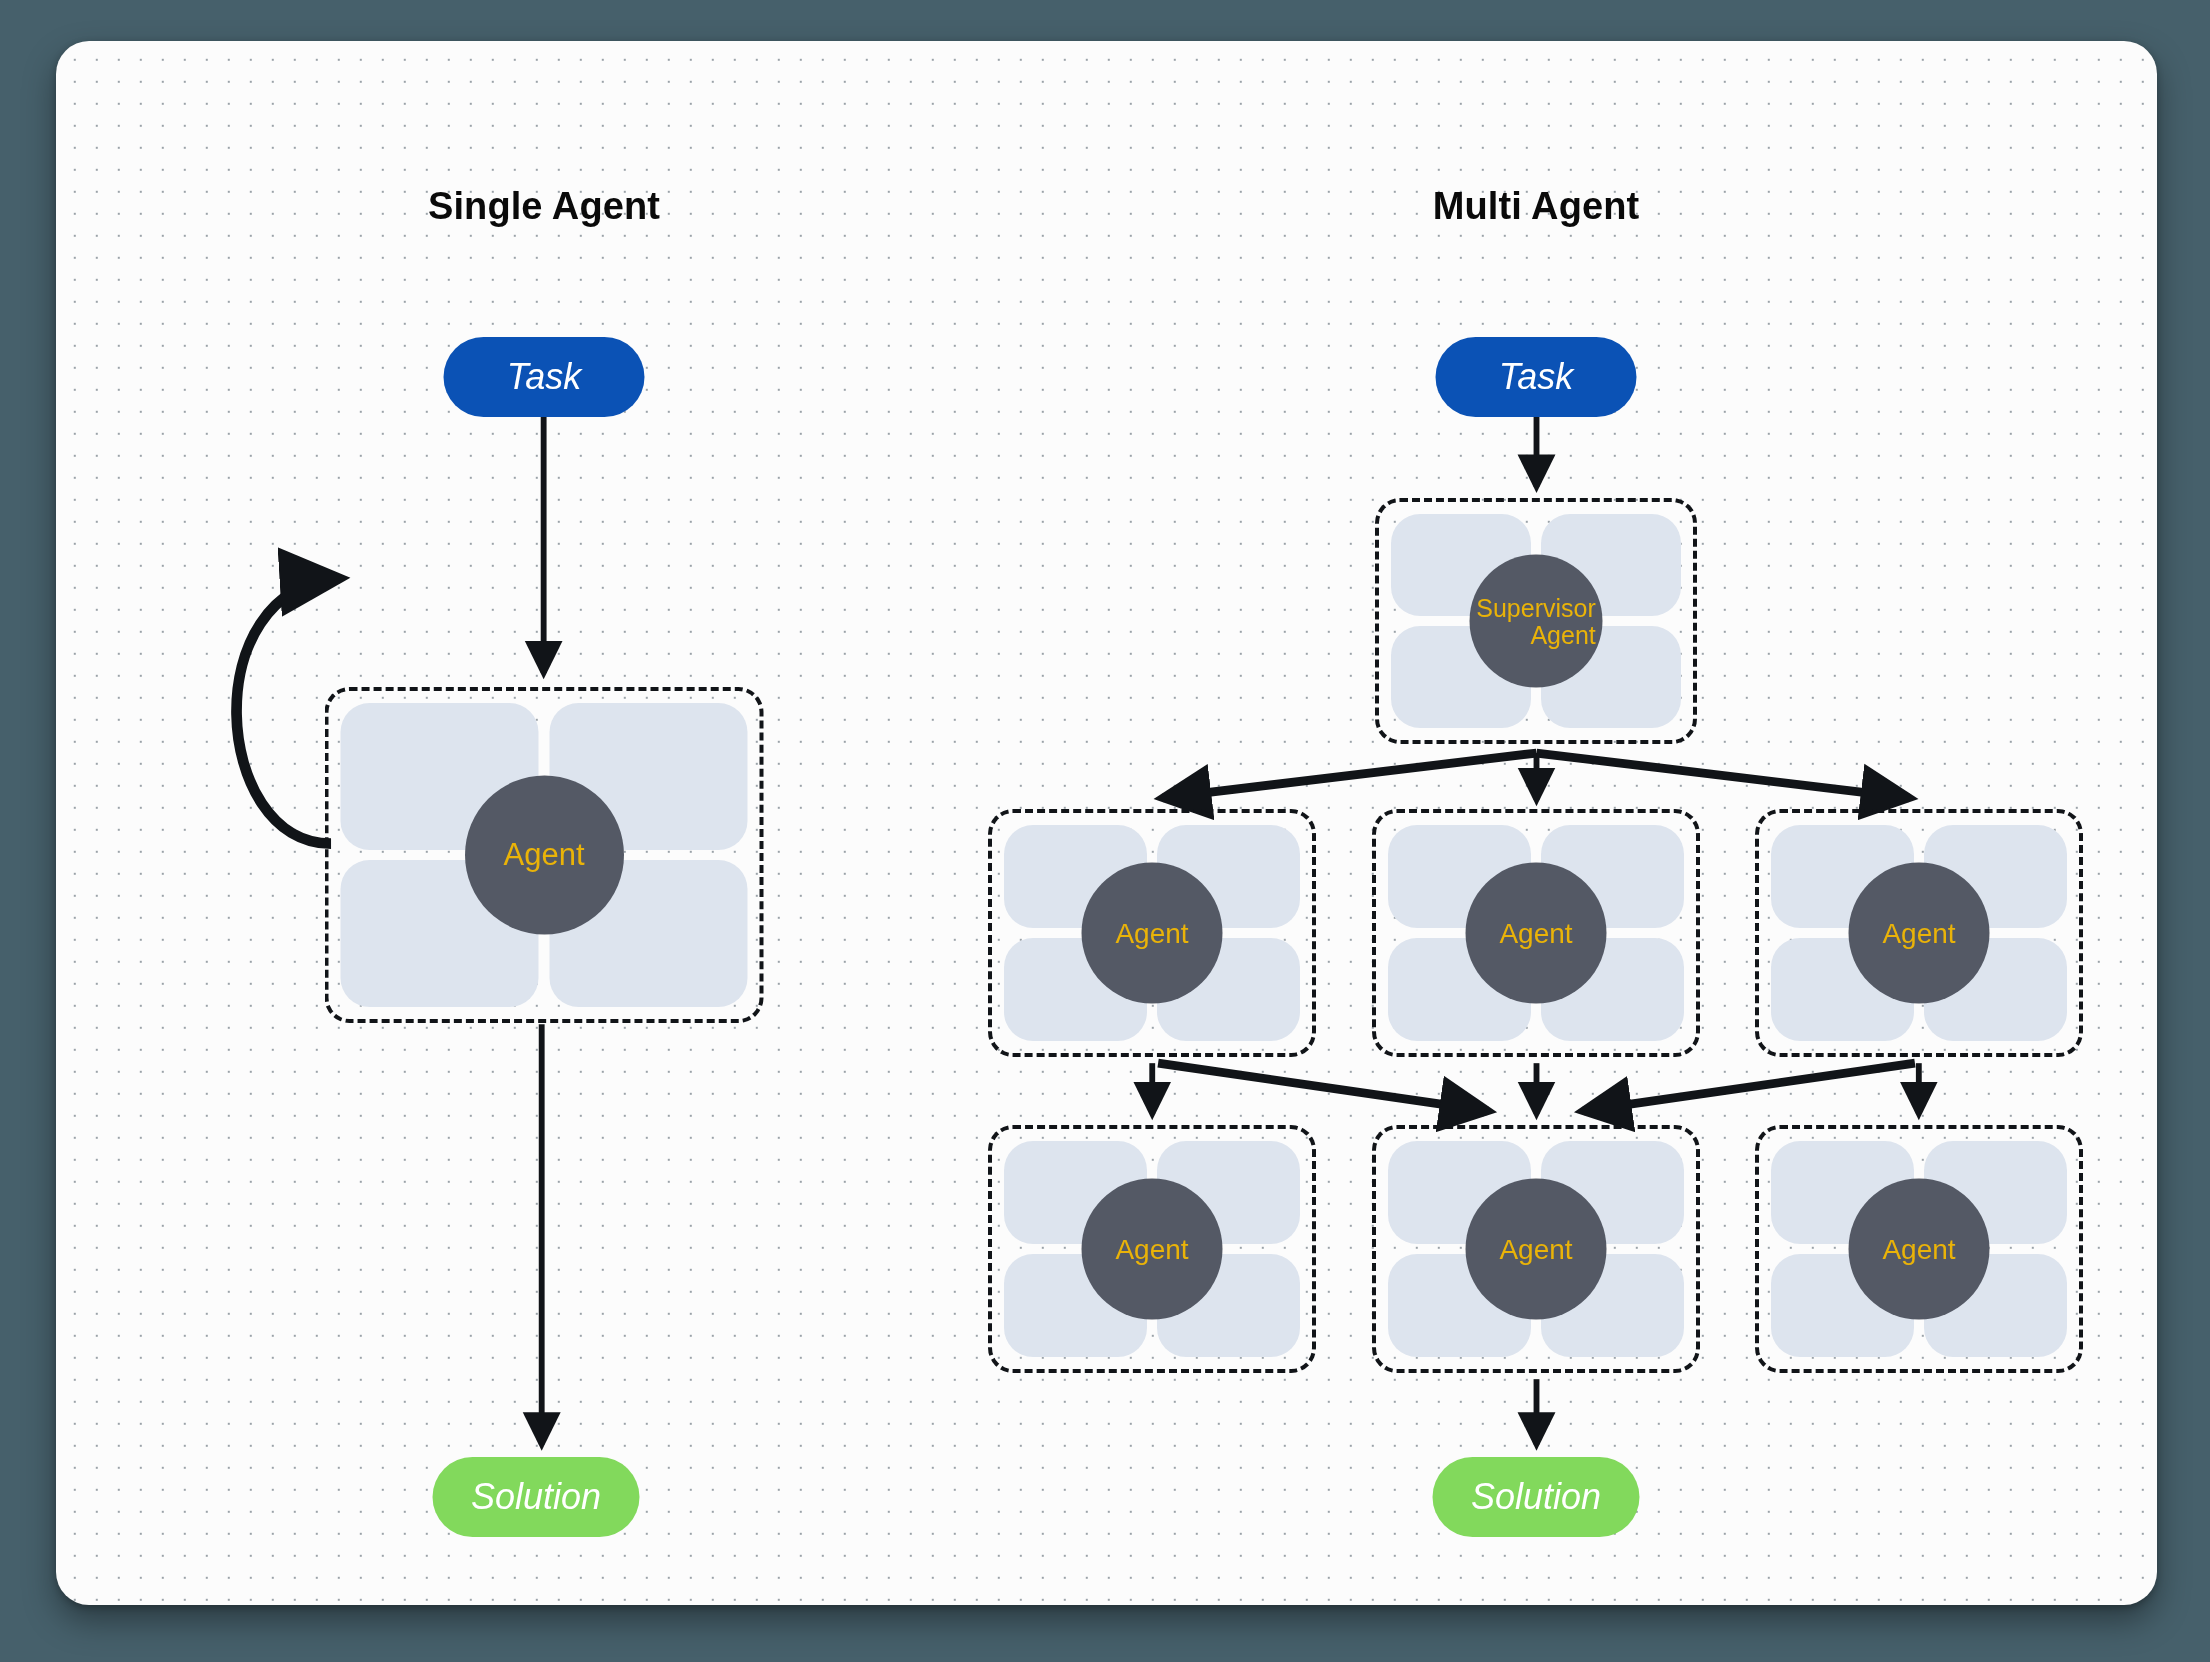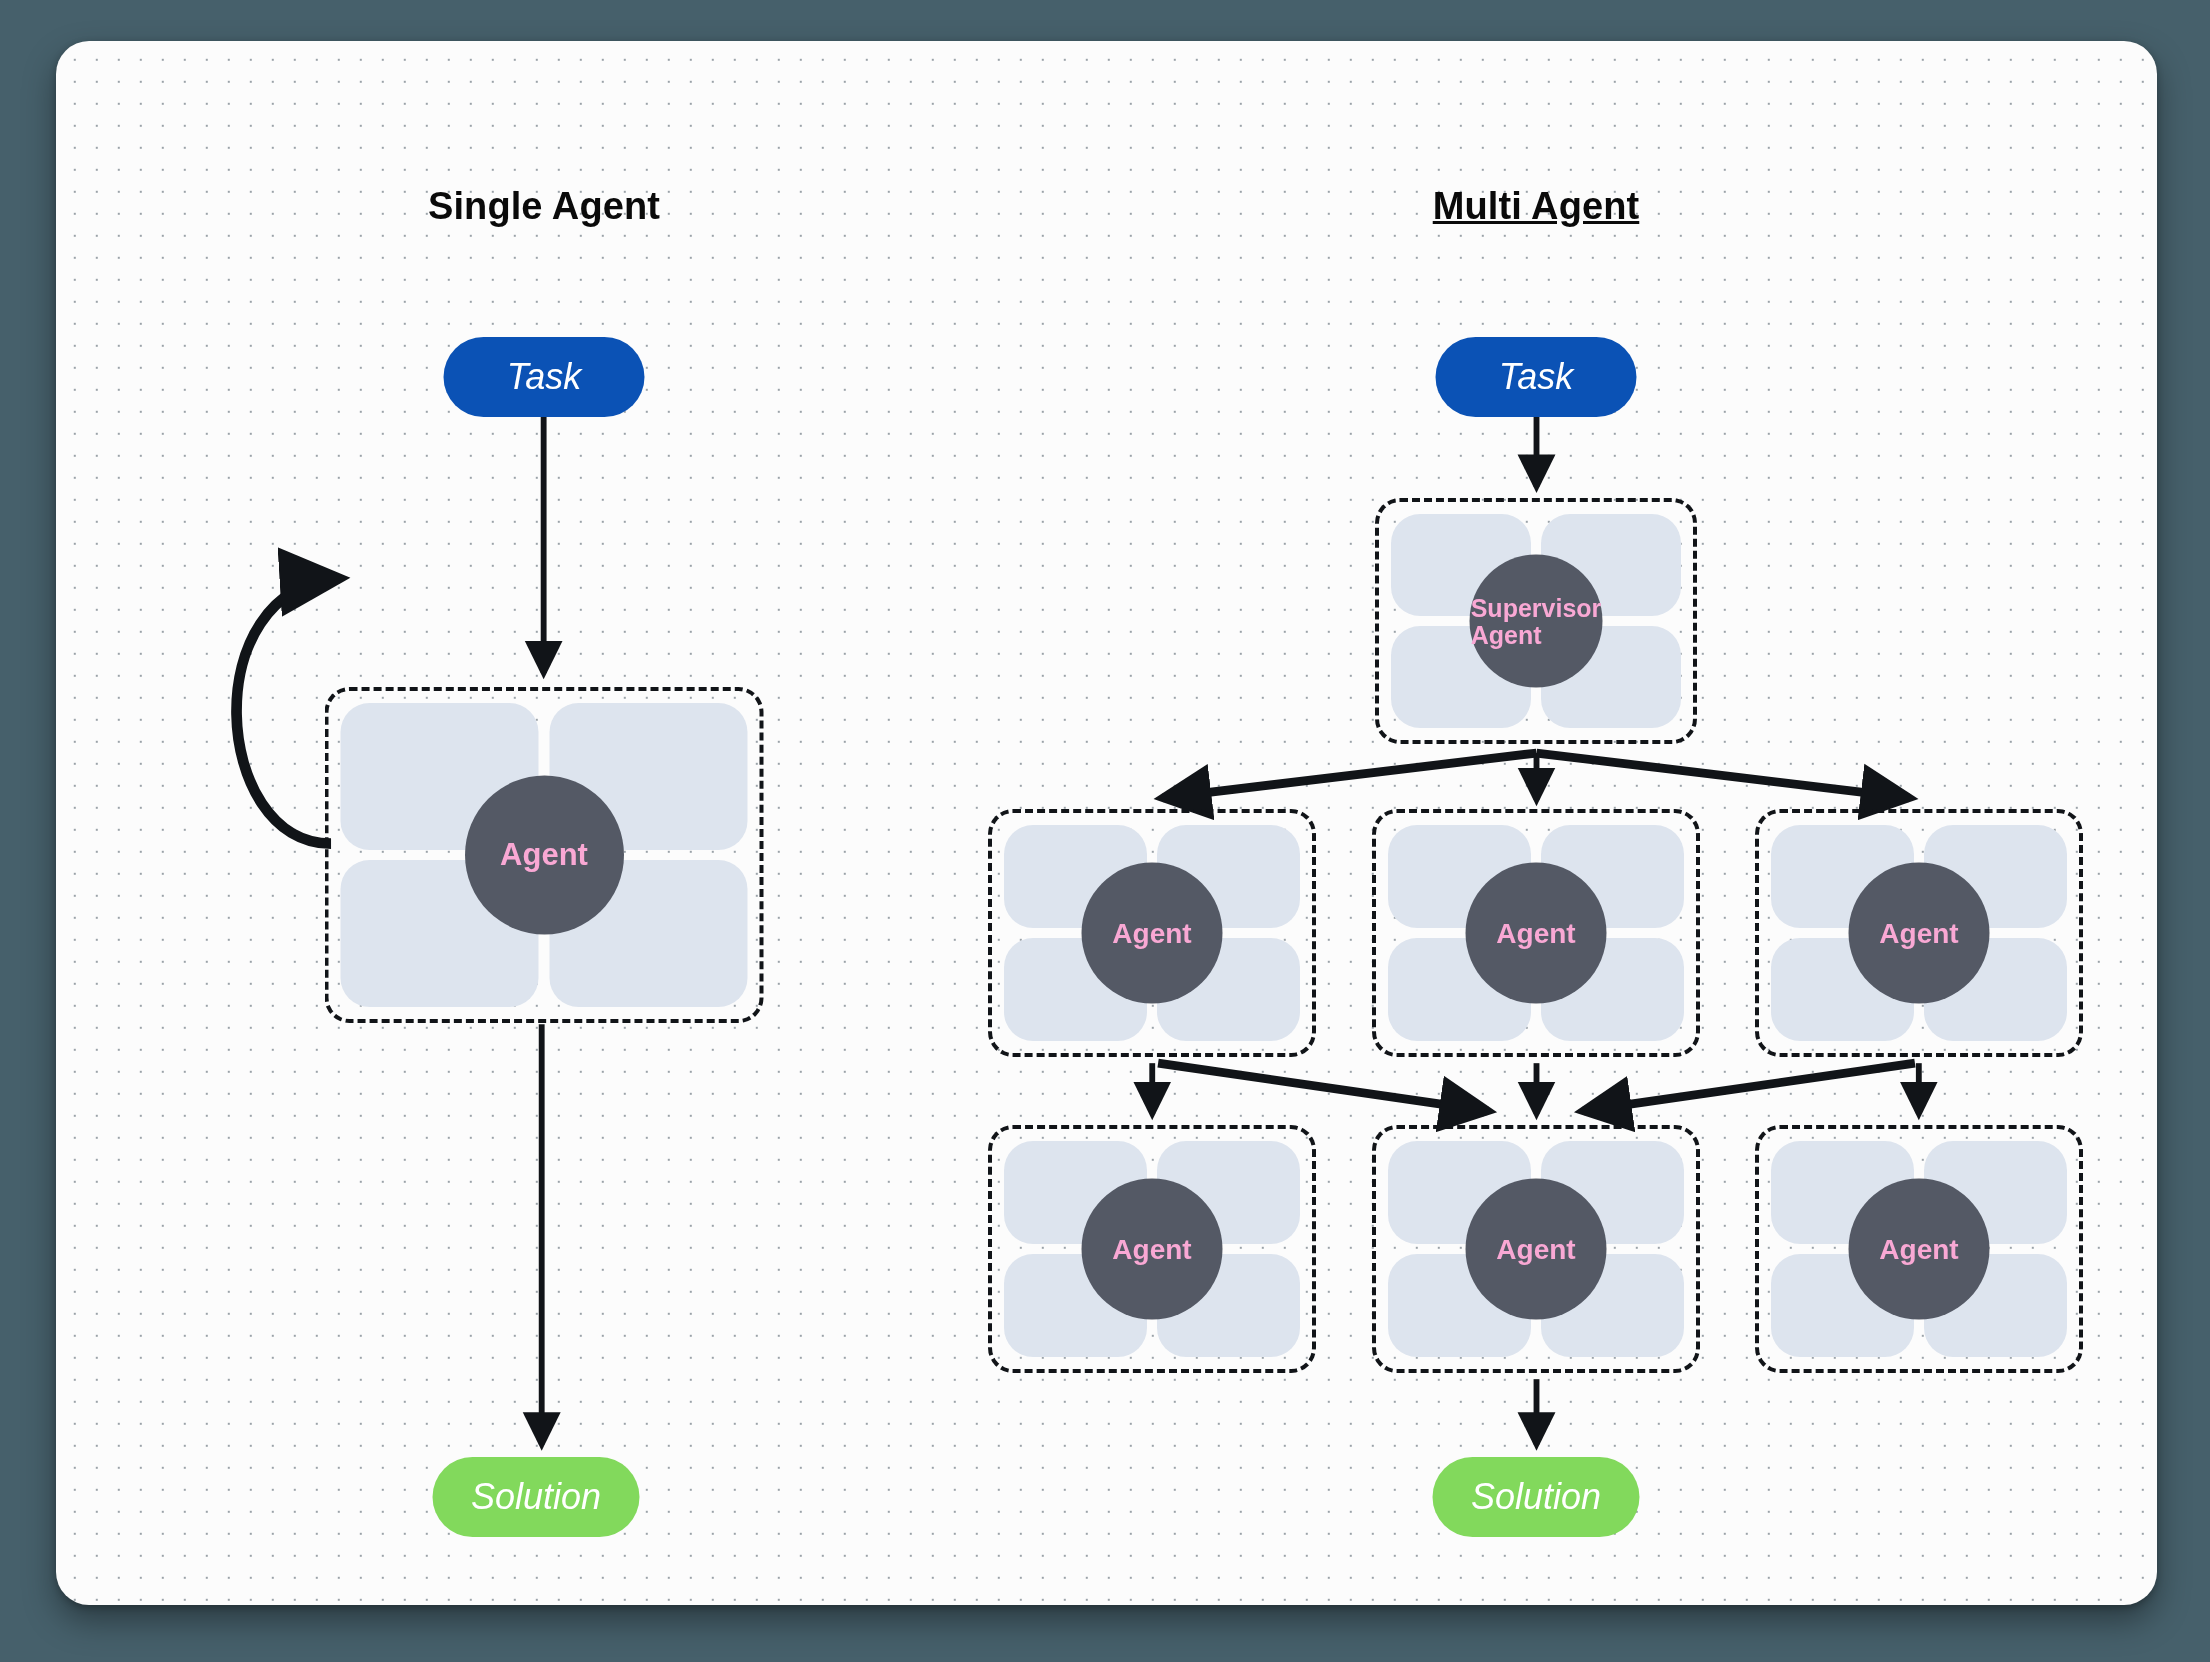--- a/index.html
+++ b/index.html
@@ -105,26 +105,26 @@
     background: #dde4ee;
     border-radius: 29px;
   }
   .agent-core {
     position: absolute;
     left: 50%;
     top: 50%;
     transform: translate(-50%, -50%);
     border-radius: 50%;
     background: #545965;
-    color: #f9a8d4;
+    color: #eab308;
     display: flex;
     align-items: center;
     justify-content: center;
-    text-align: left;
-    font-weight: bold;
+    text-align: right;
+    font-weight: normal;
     line-height: 1.05;
   }
   .agent-core.lg { width: 159px; height: 159px; font-size: 31px; }
   .agent-core.sm { width: 141px; height: 141px; font-size: 28px; }
   .agent-core.sup { width: 133px; height: 133px; font-size: 25px; }
 </style>
 </head>
 <body>
 
 <div id="stage">
@@ -180,21 +180,21 @@
         <line x1="1910" y1="1048" x2="1910" y2="1100" stroke="#111418" stroke-width="6" marker-end="url(#ah)"></line>
       </g>
 
       <g>
         <line x1="1518" y1="1372" x2="1518" y2="1439" stroke="#111418" stroke-width="6" marker-end="url(#ah)"></line>
       </g>
     </svg>
 
     <div class="panel-title" style="left:488px; top:144px;">Single Agent</div>
 
-    <div class="panel-title" style="left:1480px; top:144px;text-decoration:underline;">Multi Agent</div>
+    <div class="panel-title" style="left:1480px; top:144px;">Multi Agent</div>
 
     <div class="pill task" style="left:488px; top:296px;">Task</div>
 
     <div class="agent-box" style="left:488px; top:646px; width:439px; height:336px;">
       <div class="agent-grid">
         <div class="agent-tile"></div>
         <div class="agent-tile"></div>
         <div class="agent-tile"></div>
         <div class="agent-tile"></div>
       </div>

